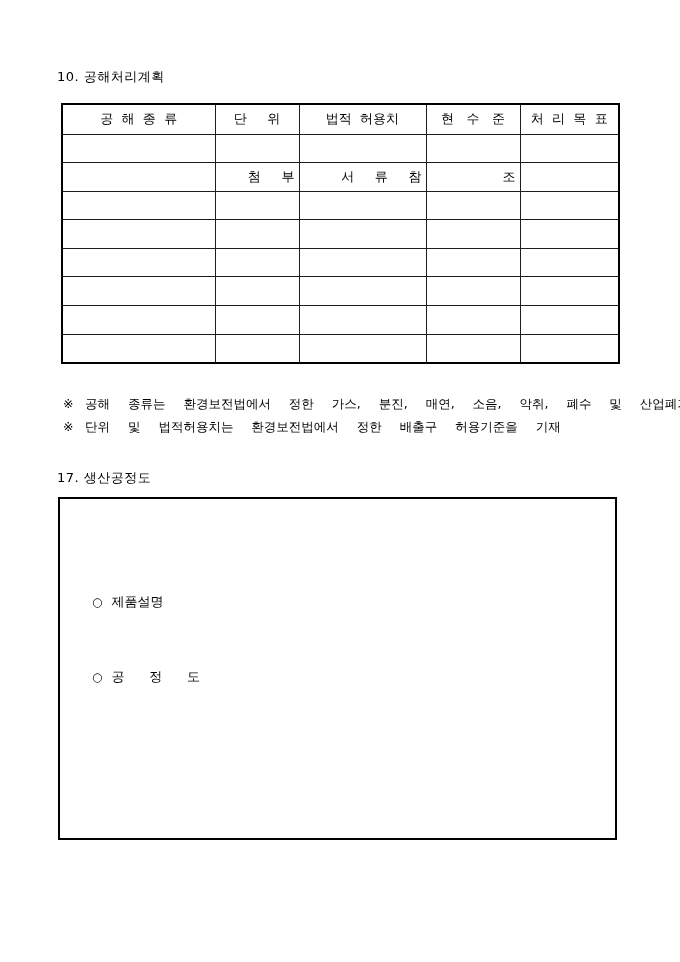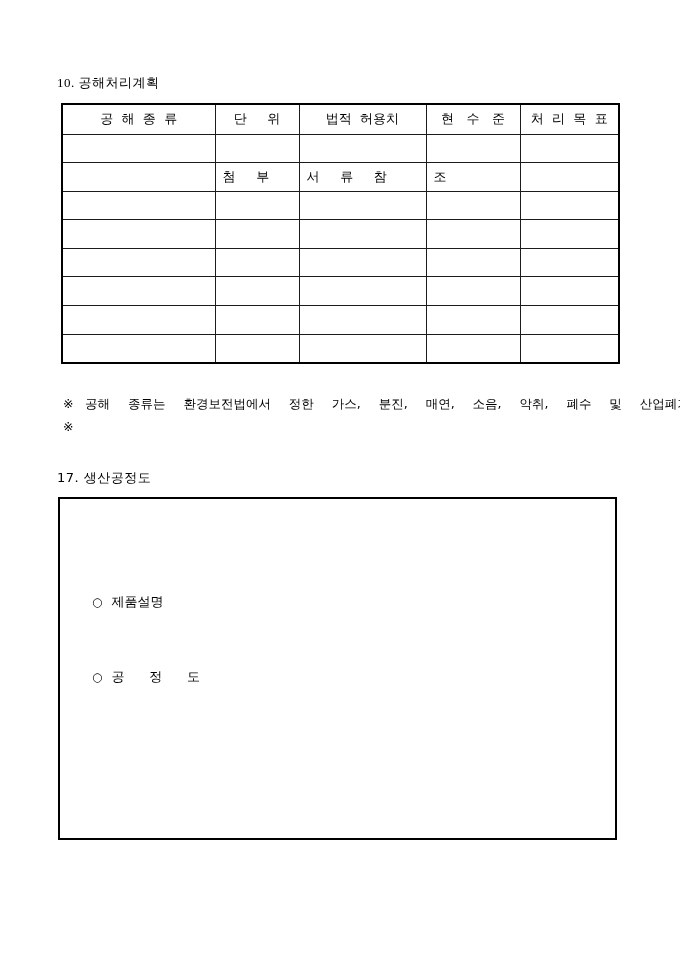--- a/index.html
+++ b/index.html
@@ -15,21 +15,21 @@
     color: #000000;
     font-family: "DejaVu Sans", "Liberation Sans", sans-serif;
     overflow: hidden;
   }
   .sec-title {
     position: absolute;
     font-size: 13px;
     letter-spacing: 0.5px;
     white-space: pre;
   }
-  #sec10-title { left: 57px; top: 74px; font-family: Liberation Serif, serif; }
+  #sec10-title { left: 57px; top: 68px; }
   #sec11-title { left: 57px; top: 469px; }
 
   table.pollution-table {
     position: absolute;
     left: 61px;
     top: 103px;
     width: 557px;
     border-collapse: collapse;
     table-layout: fixed;
     border: 2px solid #000000;
@@ -43,21 +43,21 @@
     white-space: pre;
     overflow: hidden;
   }
   table.pollution-table thead tr { height: 30px; }
   table.pollution-table tbody tr { height: 28.6px; }
   table.pollution-table th {
     text-align: center;
     vertical-align: middle;
   }
   tr.note-row td {
-    text-align: left;
+    text-align: right;
     vertical-align: middle;
     padding-left: 7px;
   }
 
   .notes {
     position: absolute;
     left: 63px;
     top: 392px;
     width: 570px;
     font-size: 12.5px;
@@ -183,20 +183,21 @@
     </tbody>
   </table>
 
   <div class="notes">
     <div class="note-line">
       <span class="note-marker">※</span>
       <span class="note-text">공해  종류는  환경보전법에서  정한  가스,  분진,  매연,  소음,  악취,  폐수  및  산업폐기물을</span>
     </div>
     <div class="note-line">
       <span class="note-marker">※</span>
+      <span class="note-text">단위  및  법적허용치는  환경보전법에서  정한  배출구  허용기준을  기재</span>
     </div>
   </div>
 
   <div class="sec-title" id="sec11-title">17. 생산공정도</div>
 
   <div class="process-box">
     <div class="box-item" id="box-item-1">
       <span class="bullet">○</span>
       <span>제품설명</span>
     </div>

